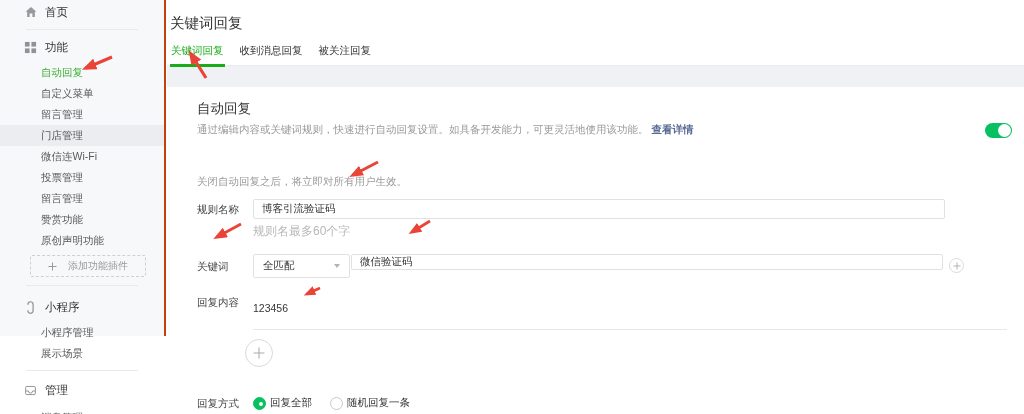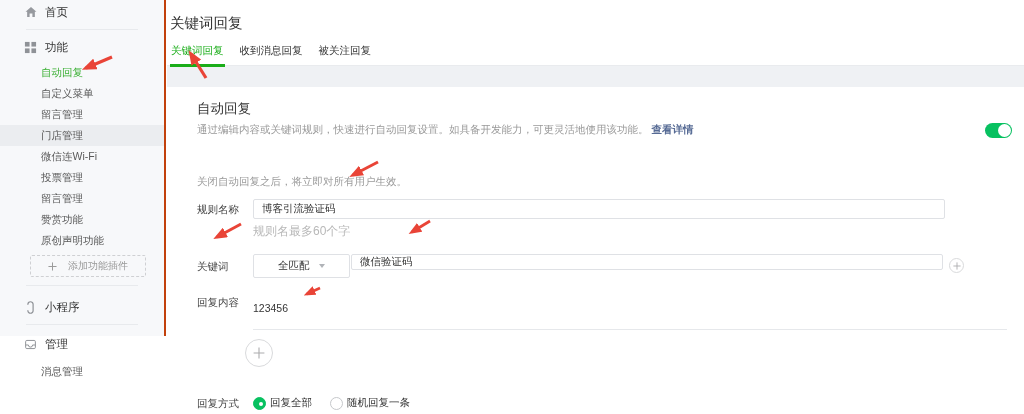--- a/index.html
+++ b/index.html
@@ -49,21 +49,21 @@
     border-radius:8px; background:#07c160; cursor:pointer; }
   .toggle .knob { position:absolute; right:1px; top:1px; width:13px; height:13px;
     border-radius:50%; background:#fff; }
 
   .f-label { position:absolute; left:30px; font-size:10.5px; color:#454545; }
   .t-input { position:absolute; height:20px; border:1px solid #dfe1e5; border-radius:2px;
     background:#fff; font-size:10.5px; color:#353535; padding:0 8px; outline:none;
     font-family:inherit; }
   .select { position:absolute; left:86px; top:167px; width:97px; height:24px;
     border:1px solid #dfe1e5; border-radius:2px; background:#fff; display:flex;
-    align-items:center; padding:0 24px; font-size:10.5px; color:#353535; cursor:pointer; }
+    align-items:center; padding:0 9px; font-size:10.5px; color:#353535; cursor:pointer; }
   .select .caret { margin-left:auto; width:0; height:0; border-left:3.5px solid transparent;
     border-right:3.5px solid transparent; border-top:4px solid #b0b3b8; }
   .hint { position:absolute; left:86px; top:136px; font-size:12px; color:#b8b8b8; }
   .plain-value { position:absolute; font-size:10.5px; color:#353535; }
   .hr { position:absolute; left:86px; top:242px; width:754px; height:1px; background:#e6e8eb; }
   .plus-circle { position:absolute; border:1px solid #d9dadc; border-radius:50%;
     background:#fff; display:flex; align-items:center; justify-content:center; cursor:pointer; }
   .plus-circle.small { left:782px; top:171px; width:15px; height:15px; }
   .plus-circle.big { left:78px; top:252px; width:28px; height:28px; }
 
@@ -129,20 +129,24 @@
     <div class="side-divider" style="margin-top:8px"></div>
 
     <div class="side-header" style="margin-top:10px">
       <span class="ic">
         <svg width="13" height="13" viewBox="0 0 14 14">
             <path d="M4.2 10.4 a2.8 2.8 0 1 0 5.6 0 V3.6 a2.8 2.8 0 0 0 -5.6 0" fill="none" stroke="#8f9297" stroke-width="1.3" stroke-linecap="round"></path>
           </svg>
       </span>
       <span>小程序</span>
     </div>
+    <div style="margin-top:4px">
+      <div class="side-item">小程序管理</div>
+      <div class="side-item">展示场景</div>
+    </div>
 
     <div class="side-divider" style="margin-top:6px"></div>
 
     <div class="side-header" style="margin-top:8px">
       <span class="ic">
         <svg width="13" height="13" viewBox="0 0 16 16">
             <rect x="2" y="3" width="12" height="10" rx="1.5" fill="none" stroke="#8f9297" stroke-width="1.2"></rect>
             <path d="M2 8.6 h3.4 a2.6 2.6 0 0 0 5.2 0 H14" fill="none" stroke="#8f9297" stroke-width="1.2"></path>
           </svg>
       </span>

